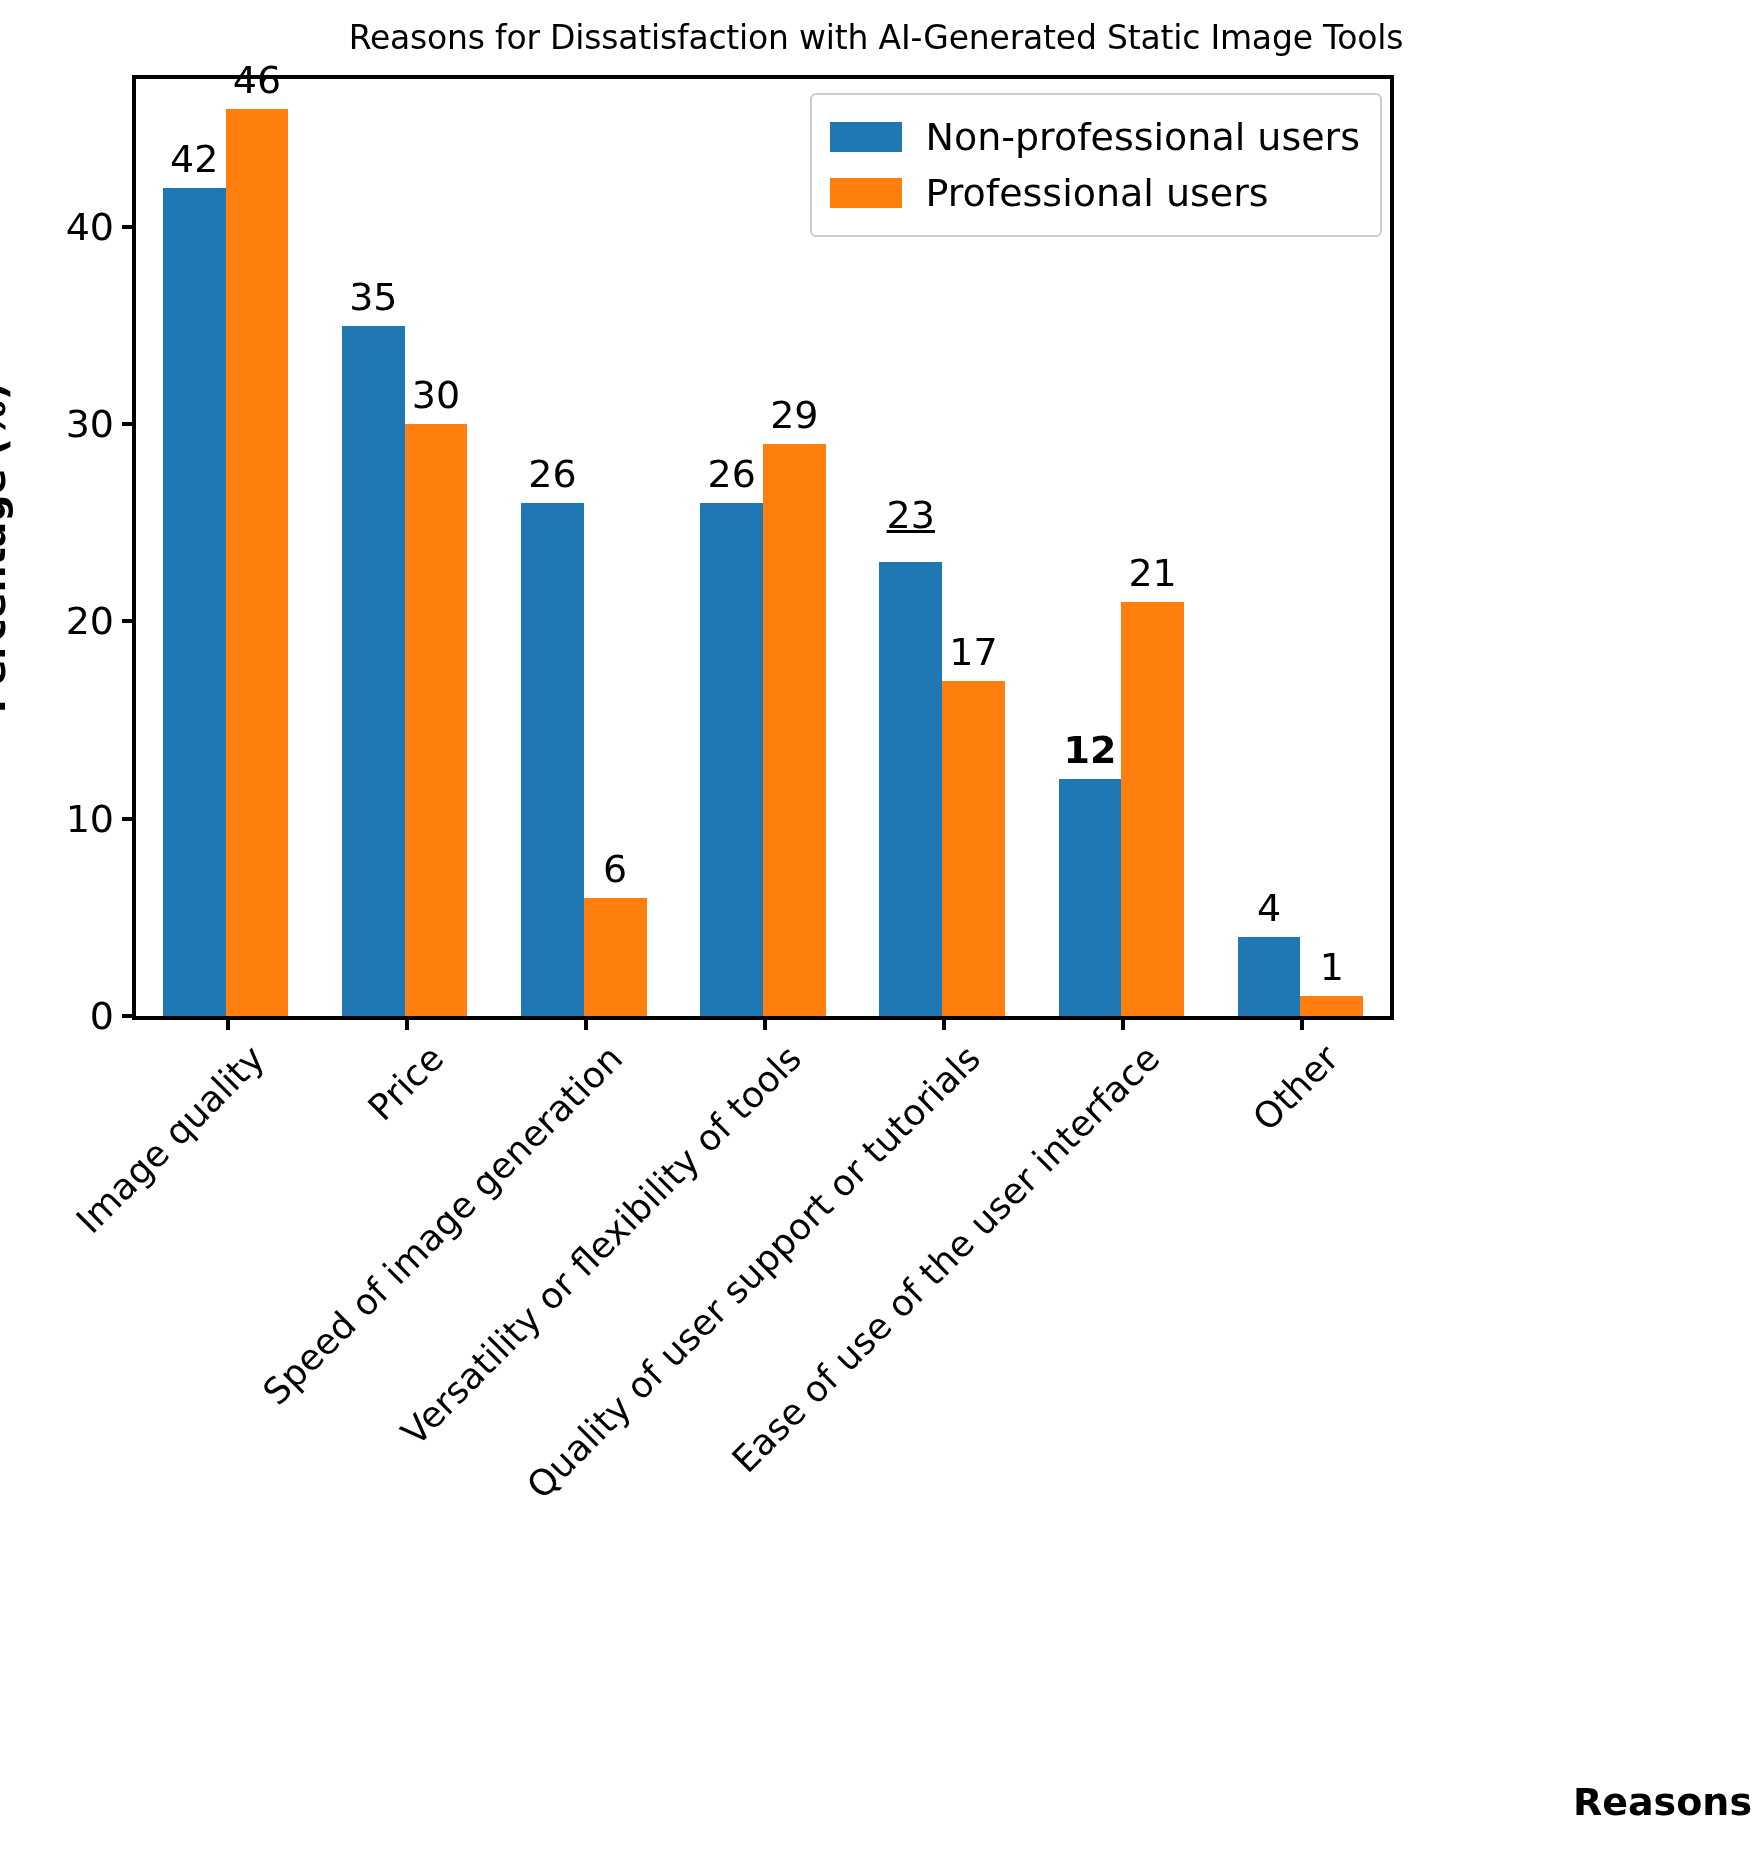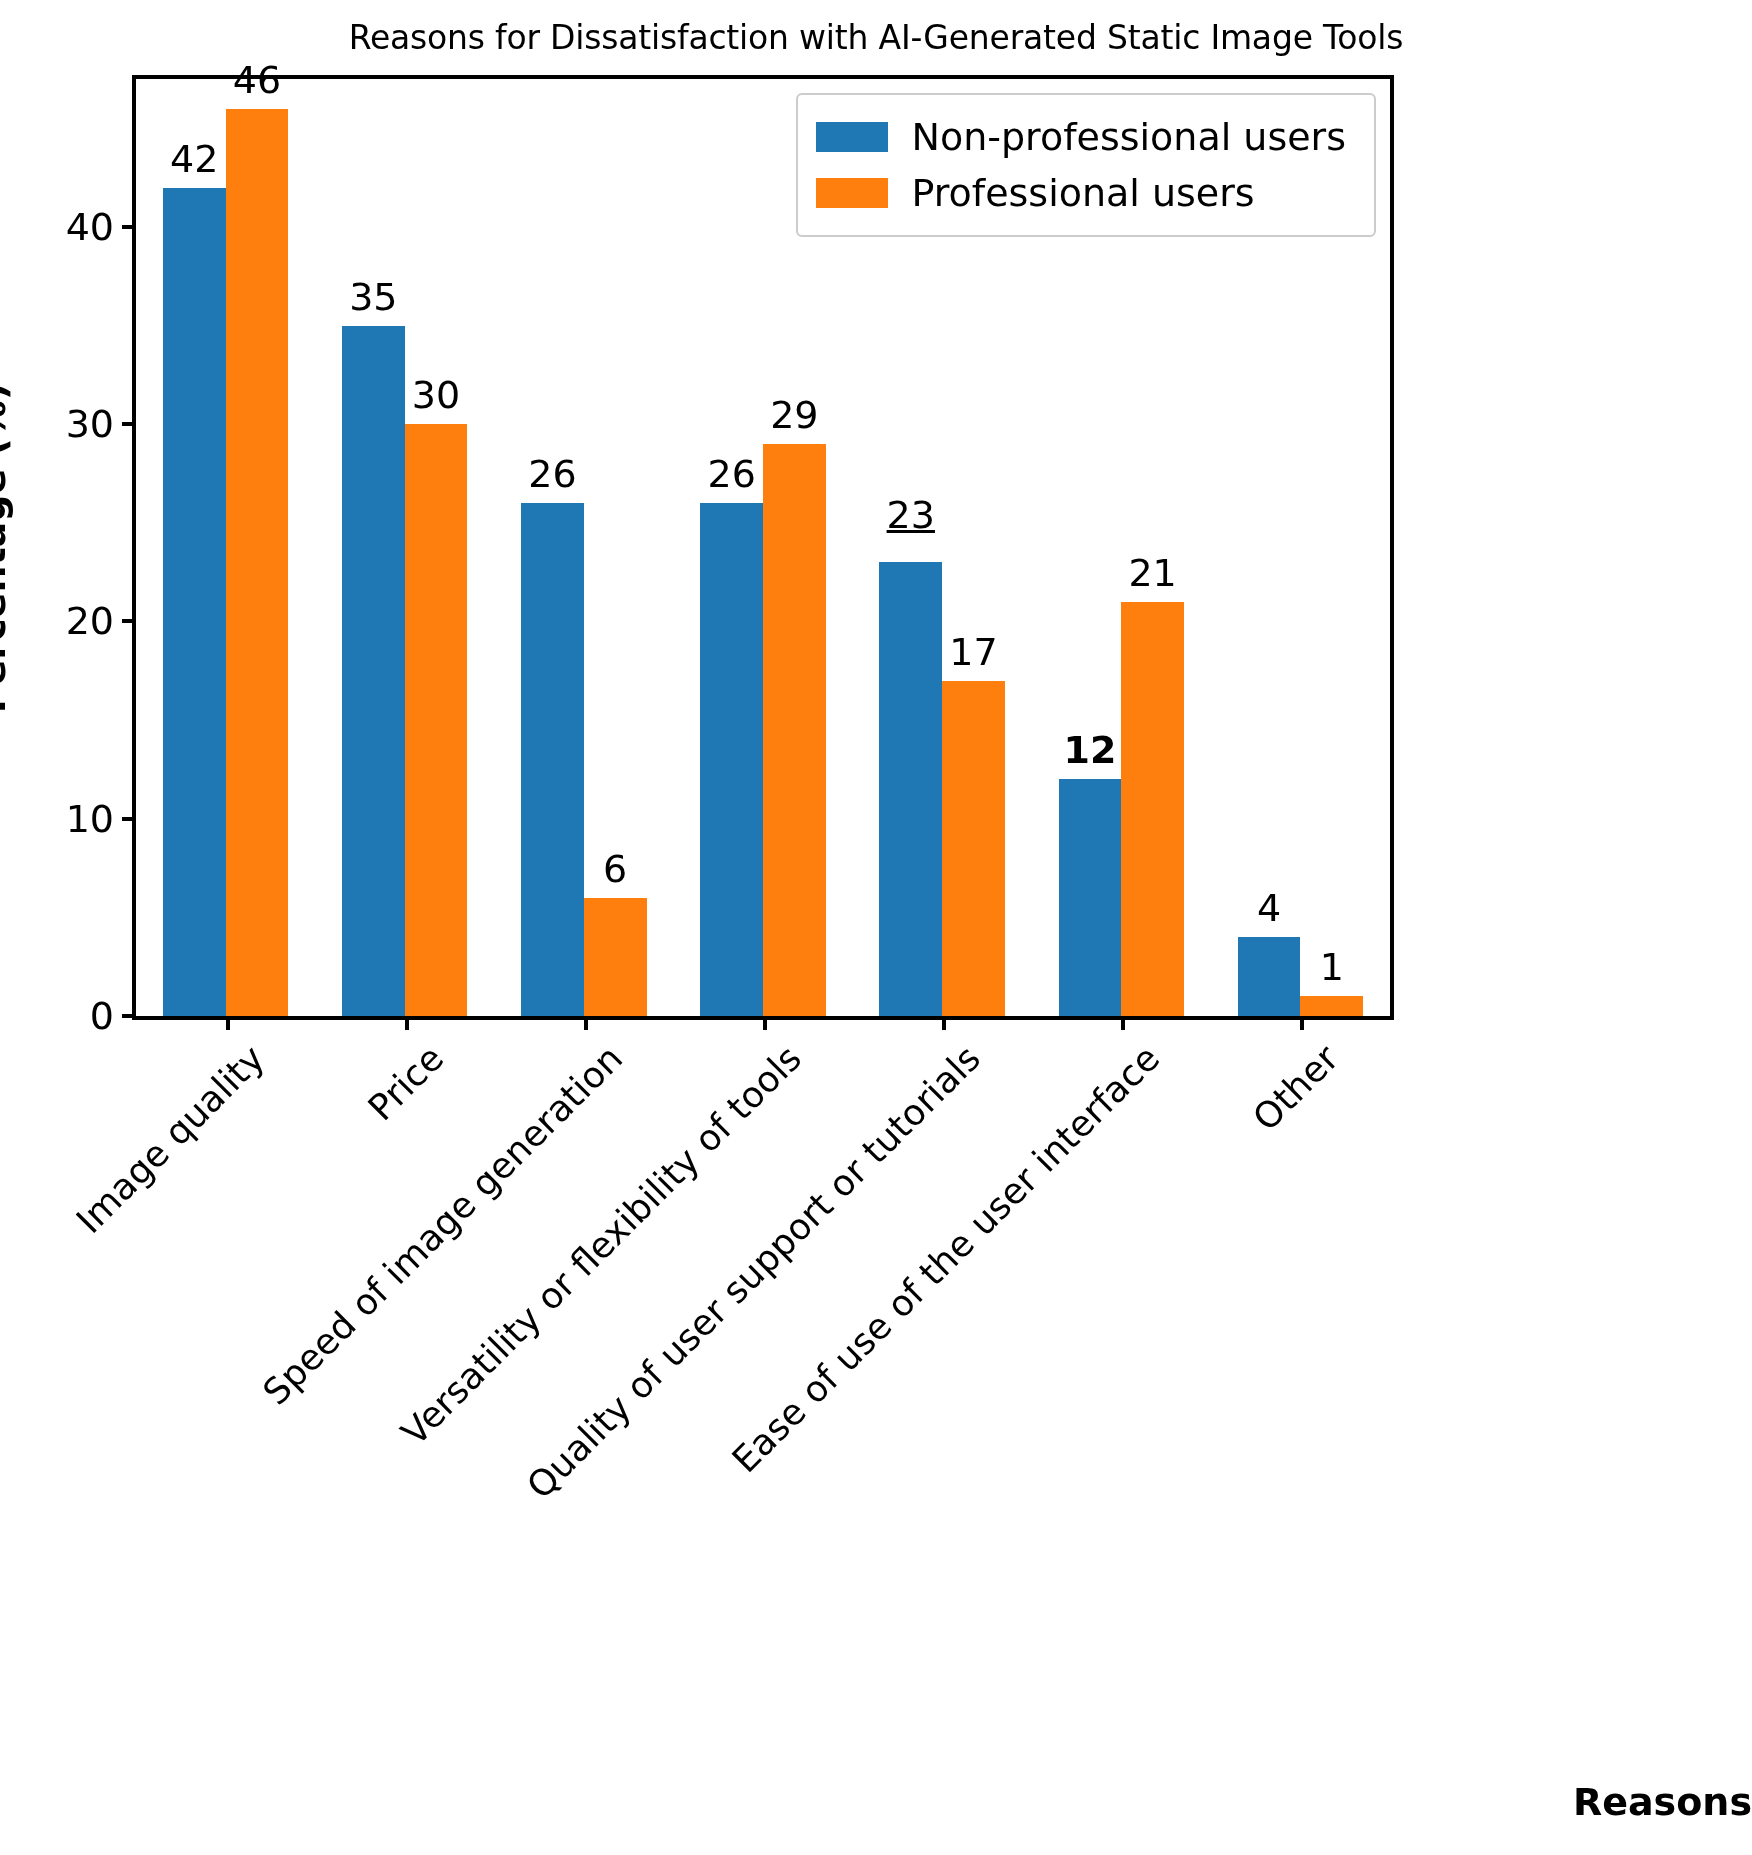--- a/index.html
+++ b/index.html
@@ -119,26 +119,26 @@
     font-size: 38px;
     line-height: 38px;
     text-align: center;
     color: #000;
     white-space: nowrap;
   }
 
   
   #legend {
     position: absolute;
-    right: 14px;
+    right: 8px;
     top: 14px;
     background: #ffffff;
     border: 2px solid #cccccc;
     border-radius: 6px;
-    padding: 14px 28px 14px 18px;
+    padding: 14px 20px 14px 18px;
     box-sizing: border-box;
   }
   .legend-row {
     display: flex;
     align-items: center;
     height: 56px;
   }
   .legend-swatch {
     width: 72px;
     height: 30px;

